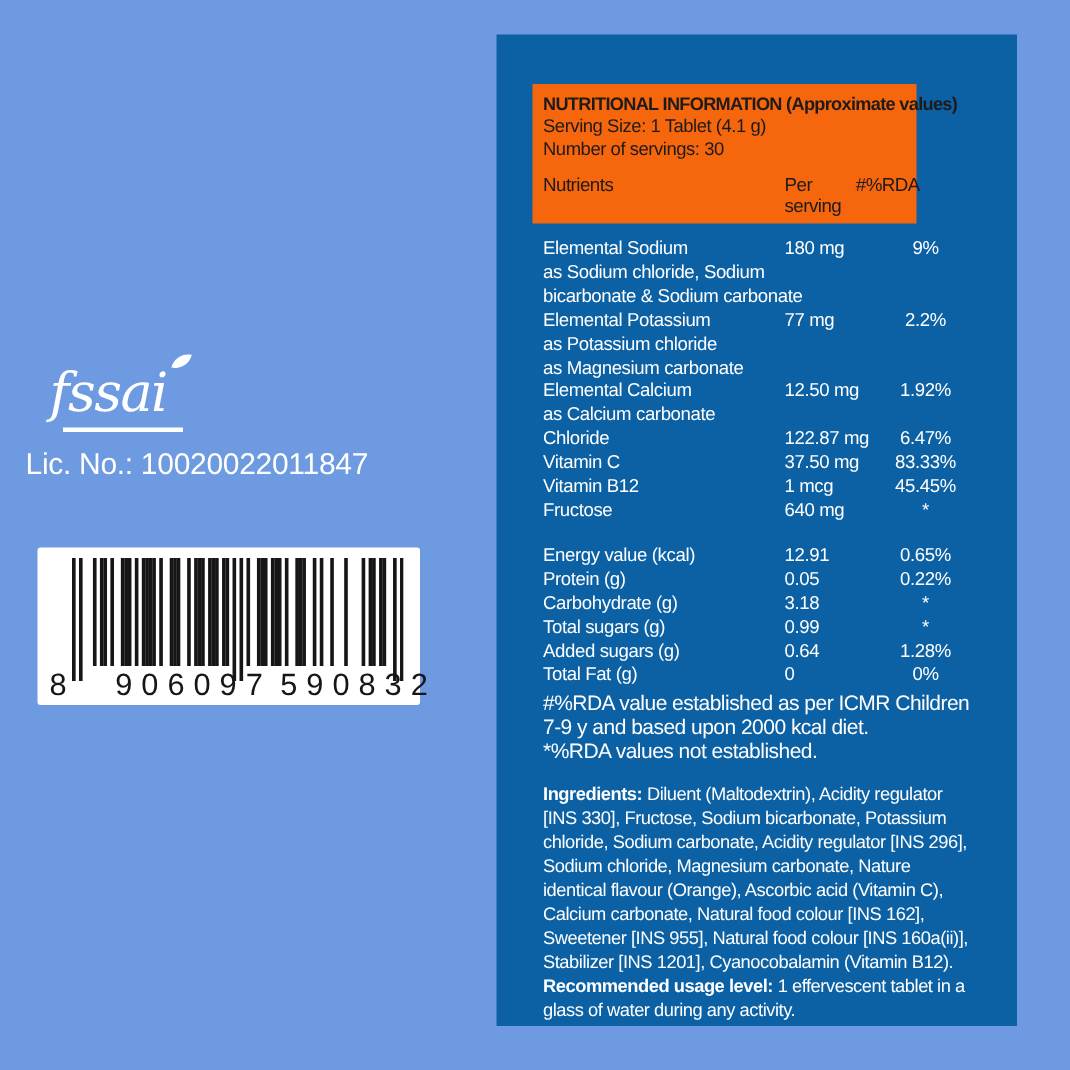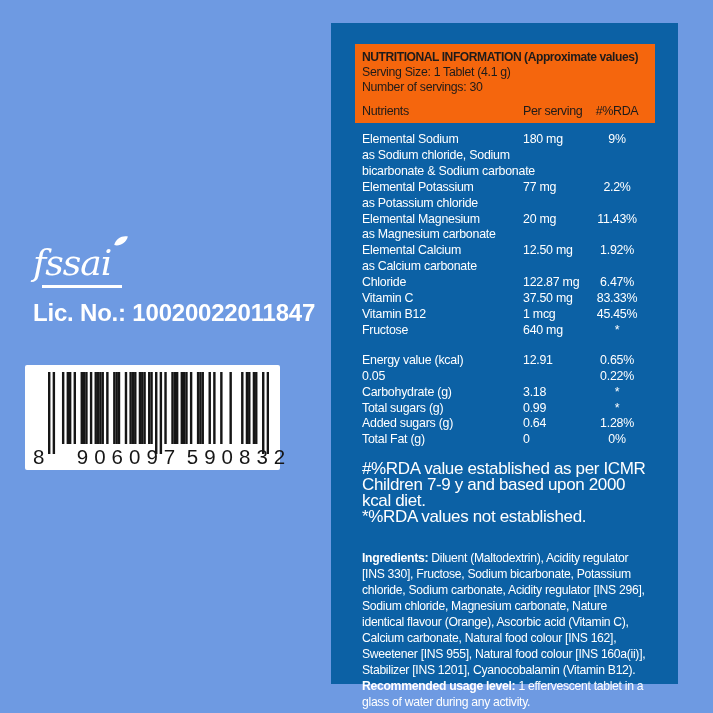--- a/index.html
+++ b/index.html
@@ -9,47 +9,47 @@
   html,body{width:713px;height:713px;}
   body{font-family:"Liberation Sans",sans-serif;background:var(--bg);}
   .canvas{position:relative;width:713px;height:713px;background:var(--bg);overflow:hidden;}
 
   
   .fssai{position:absolute;left:33px;top:238px;width:110px;height:60px;color:#fff;}
   .fssai-word{display:block;font-family:"DejaVu Serif",serif;font-style:italic;font-size:36px;line-height:50px;letter-spacing:-1px;}
   .fssai-underline{position:absolute;left:9px;top:47px;width:80px;height:2.6px;background:#fff;}
   .fssai-leaf{position:absolute;left:81px;top:-4px;width:14px;height:14px;transform:rotate(14deg);}
   .fssai-leaf path{fill:#fff;}
-  .lic{position:absolute;left:33px;top:299px;color:#fff;font-weight:bold;font-size:24px;letter-spacing:-0.2px;}
+  .lic{position:absolute;left:17px;top:299px;color:#fff;font-weight:normal;font-size:20px;letter-spacing:-0.2px;}
 
   .barcode-box{position:absolute;left:25px;top:365px;width:255px;height:105px;background:var(--barcode-bg);border-radius:2px;}
   #barcode-svg{position:absolute;left:23px;top:7px;width:221px;height:82px;}
   #barcode-svg rect{fill:#161616;}
   .bc-digit{position:absolute;bottom:2px;color:#161616;font-size:20.5px;line-height:22px;}
   .bc-lead{left:8px;}
   .bc-g1{left:50px;width:108px;text-align:center;letter-spacing:6px;}
   .bc-g2{left:160px;width:108px;text-align:center;letter-spacing:6px;}
 
   
   .panel{position:absolute;left:331px;top:23px;width:347px;height:661px;background:var(--panel);
          padding:21px 23px 0 24px;color:var(--panel-text);font-size:12.4px;letter-spacing:-0.25px;}
-  .orange{width:300px;background:var(--accent);color:var(--ink);padding:6px 7px 5px 7px;}
+  .orange{width:256px;background:var(--accent);color:var(--ink);padding:6px 7px 5px 7px;margin-top:12px;}
   .nf-title{font-weight:bold;font-size:12.1px;letter-spacing:-0.45px;white-space:nowrap;line-height:15px;}
   .nf-line{font-size:12.3px;line-height:14.5px;letter-spacing:-0.3px;}
   .cols{display:flex;align-items:baseline;}
   .c-name{flex:0 0 161px;}
   .c-serv{flex:1;}
   .c-rda{flex:0 0 62px;text-align:center;}
   .cols.head{margin-top:10px;font-weight:normal;font-size:12.5px;letter-spacing:-0.35px;line-height:14px;}
   .tbl{width:300px;padding:0 7px;line-height:15.9px;}
   #nutrients-table{margin-top:9px;}
   #facts-table{margin-top:14px;}
   .sub{max-width:185px;line-height:15.9px;}
-  .footnotes{width:300px;padding:0 7px;margin-top:13px;line-height:16px;font-size:17px;letter-spacing:-0.35px;}
-  .para{width:300px;padding:0 7px;margin-top:25px;line-height:16px;font-size:12.2px;letter-spacing:-0.3px;}
+  .footnotes{width:300px;padding:0 7px;margin-top:2px;line-height:16px;font-size:14px;letter-spacing:-0.35px;}
+  .para{width:300px;padding:0 7px;margin-top:13px;line-height:16px;font-size:12.2px;letter-spacing:-0.3px;}
   .para.usage{margin-top:0;}
   .para b{letter-spacing:-0.3px;}
 </style>
 </head>
 <body>
 
 <div class="canvas">
 
   <div class="fssai">
     <span class="fssai-word">fssai</span>
@@ -146,25 +146,20 @@
   <div class="nrow">
     <div class="cols">
       <span class="c-name">Elemental Potassium</span>
       <span class="c-serv">77 mg</span>
       <span class="c-rda">2.2%</span>
     </div>
     <div class="sub">as Potassium chloride</div>
   </div>
 
   <div class="nrow">
-    <div class="cols">
-      <span class="c-name">Elemental Magnesium</span>
-      <span class="c-serv">20 mg</span>
-      <span class="c-rda">11.43%</span>
-    </div>
     <div class="sub">as Magnesium carbonate</div>
   </div>
 
   <div class="nrow">
     <div class="cols">
       <span class="c-name">Elemental Calcium</span>
       <span class="c-serv">12.50 mg</span>
       <span class="c-rda">1.92%</span>
     </div>
     <div class="sub">as Calcium carbonate</div>
@@ -211,20 +206,21 @@
     <div class="cols">
       <span class="c-name">Energy value (kcal)</span>
       <span class="c-serv">12.91</span>
       <span class="c-rda">0.65%</span>
     </div>
 
   </div>
 
   <div class="nrow">
     <div class="cols">
+      <span class="c-name">Protein (g)</span>
       <span class="c-serv">0.05</span>
       <span class="c-rda">0.22%</span>
     </div>
 
   </div>
 
   <div class="nrow">
     <div class="cols">
       <span class="c-name">Carbohydrate (g)</span>
       <span class="c-serv">3.18</span>

